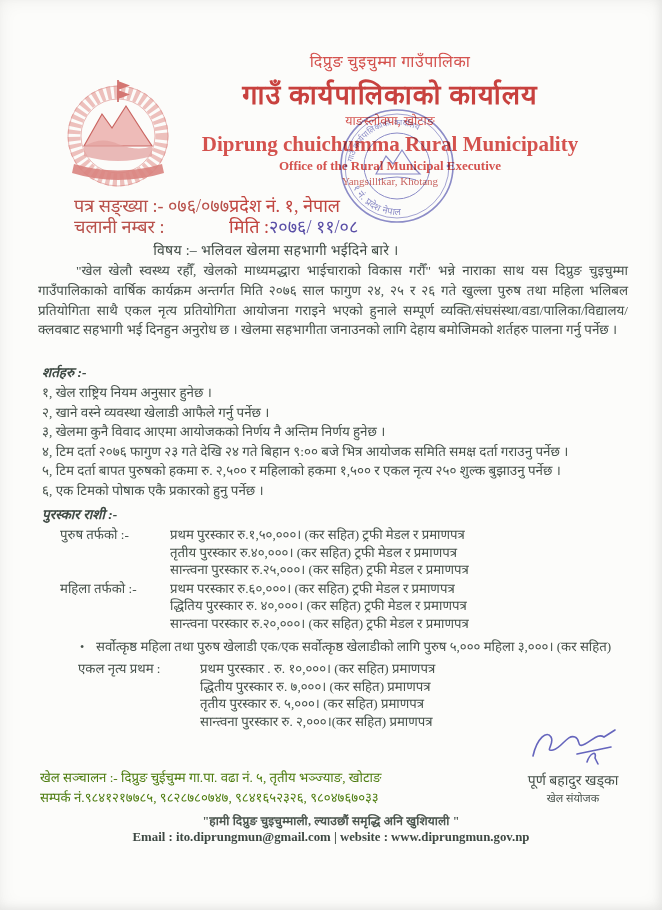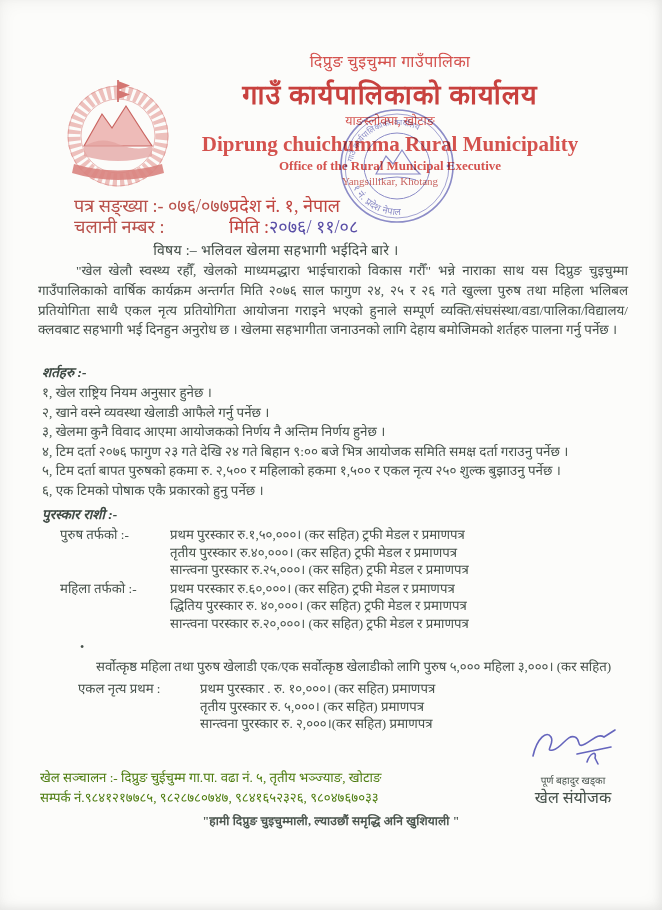--- a/index.html
+++ b/index.html
@@ -34,30 +34,30 @@
   .sec-head { font-weight:bold; font-style:italic; font-size:13.5px; color:#3f4a44; line-height:20px; }
   .cond-item { line-height:19.6px; color:#46514b; }
   
   .prizes { position:absolute; top:505px; left:42px; right:14px; font-size:13.2px; }
   .prize-group { display:flex; margin-top:1px; }
   .prize-label { width:128px; padding-left:18px; line-height:17.6px; color:#46514b; white-space:nowrap; }
   .prize-items { flex:1; }
   .prize-items div { line-height:17.6px; color:#46514b; white-space:nowrap; }
   .best-note { display:flex; margin-top:5px; }
   .bullet { width:16px; margin-left:38px; font-size:12px; line-height:18.6px; }
-  .best-text { flex:1; line-height:18.6px; padding-right:6px;margin-top:20px; }
+  .best-text { flex:1; line-height:18.6px; padding-right:6px; }
   .dance-group { display:flex; margin-top:4px; margin-left:36px; }
   .dance-label { width:122px; line-height:17.6px; white-space:nowrap; }
   
   .ops { position:absolute; top:768px; left:40px; width:440px; font-size:13.2px; }
   .ops div { line-height:20px; color:#4d7c0f; }
   .signature { position:absolute; top:722px; right:10px; width:158px; text-align:center; }
   .sig-svg { display:block; margin:0 auto; }
-  .sig-name { font-size:10px; line-height:17px; color:#46514b; }
-  .sig-role { font-size:16px; line-height:18px; color:#46514b; }
+  .sig-name { font-size:14px; line-height:17px; color:#46514b; }
+  .sig-role { font-size:11px; line-height:18px; color:#46514b; }
   .slogan { position:absolute; top:812px; left:0; width:662px; text-align:center; font-size:12px; font-weight:bold; color:#4c564f; letter-spacing:.2px; }
   .contact-footer { position:absolute; top:830px; left:0; width:662px; text-align:center; font-size:12.8px; font-weight:bold; color:#3e4943; }
 </style>
 </head>
 <body>
 
 <div class="page">
 
   <div class="emblem">
     <svg width="124" height="118" viewBox="0 0 124 118" xmlns="http://www.w3.org/2000/svg">
@@ -151,34 +151,36 @@
 
     <div class="best-note">
       <div class="bullet">•</div>
       <div class="best-text">सर्वोत्कृष्ठ महिला तथा पुरुष खेलाडी एक/एक सर्वोत्कृष्ठ खेलाडीको लागि पुरुष ५,००० महिला ३,०००। (कर सहित)</div>
     </div>
 
     <div class="dance-group">
       <div class="dance-label">एकल नृत्य प्रथम :</div>
       <div class="prize-items">
         <div>प्रथम पुरस्कार .    रु. १०,०००। (कर सहित) प्रमाणपत्र</div>
+        <div>द्धितीय पुरस्कार रु. ७,०००। (कर सहित) प्रमाणपत्र</div>
         <div>तृतीय पुरस्कार रु. ५,०००। (कर सहित) प्रमाणपत्र</div>
         <div>सान्त्वना पुरस्कार रु. २,०००।(कर सहित) प्रमाणपत्र</div>
       </div>
     </div>
   </div>
 
   <div class="ops">
     <div>खेल सञ्चालन :- दिप्रुङ चुईचुम्म गा.पा. वढा नं. ५, तृतीय भञ्ज्याङ, खोटाङ</div>
     <div>सम्पर्क नं.९८४१२१७७८५,  ९८२८७८०७४७,  ९८४१६५२३२६,  ९८०४७६७०३३</div>
   </div>
 
   <div class="signature">
     <svg class="sig-svg" width="96" height="50" viewBox="0 0 96 50" xmlns="http://www.w3.org/2000/svg">
       <path d="M8 34 C12 16 22 8 26 15 C30 22 19 30 28 28 C37 26 42 12 50 15 C56 17 51 27 60 22 C68 18 73 11 79 15 L90 8 M52 32 L86 25 M62 40 C65 31 72 28 70 36 L73 42" fill="none" stroke="#4a4ab2" stroke-width="1.6" stroke-linecap="round" opacity="0.85"></path>
     </svg>
     <div class="sig-name">पूर्ण बहादुर खड्का</div>
     <div class="sig-role">खेल संयोजक</div>
   </div>
 
   <div class="slogan">"हामी दिप्रुङ चुइचुम्माली, ल्याउछौं समृद्धि अनि खुशियाली "</div>
+  <div class="contact-footer">Email : ito.diprungmun@gmail.com |  website : www.diprungmun.gov.np</div>
 
 </div>
 
 </body></html>

